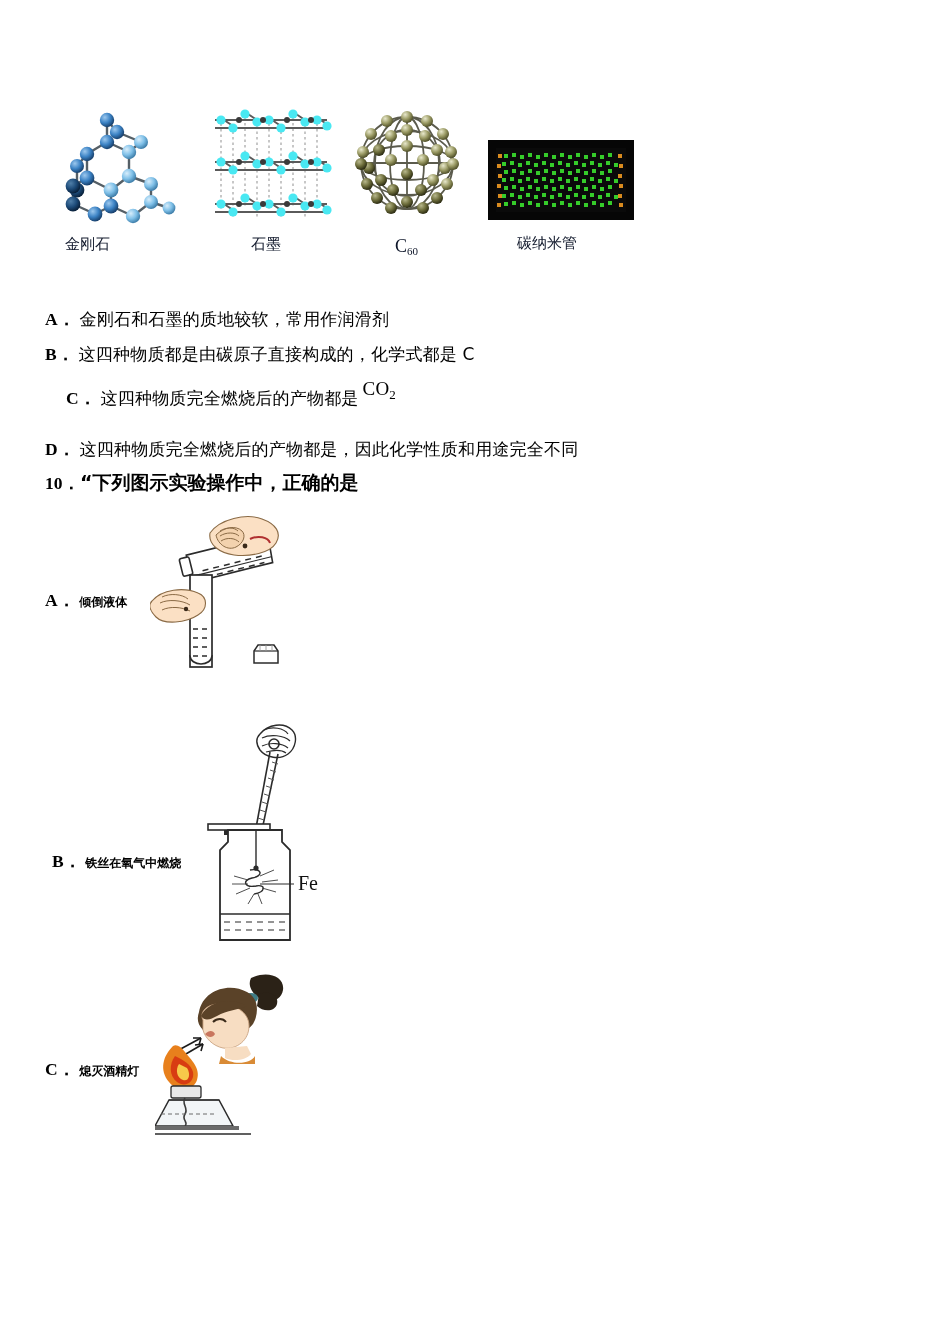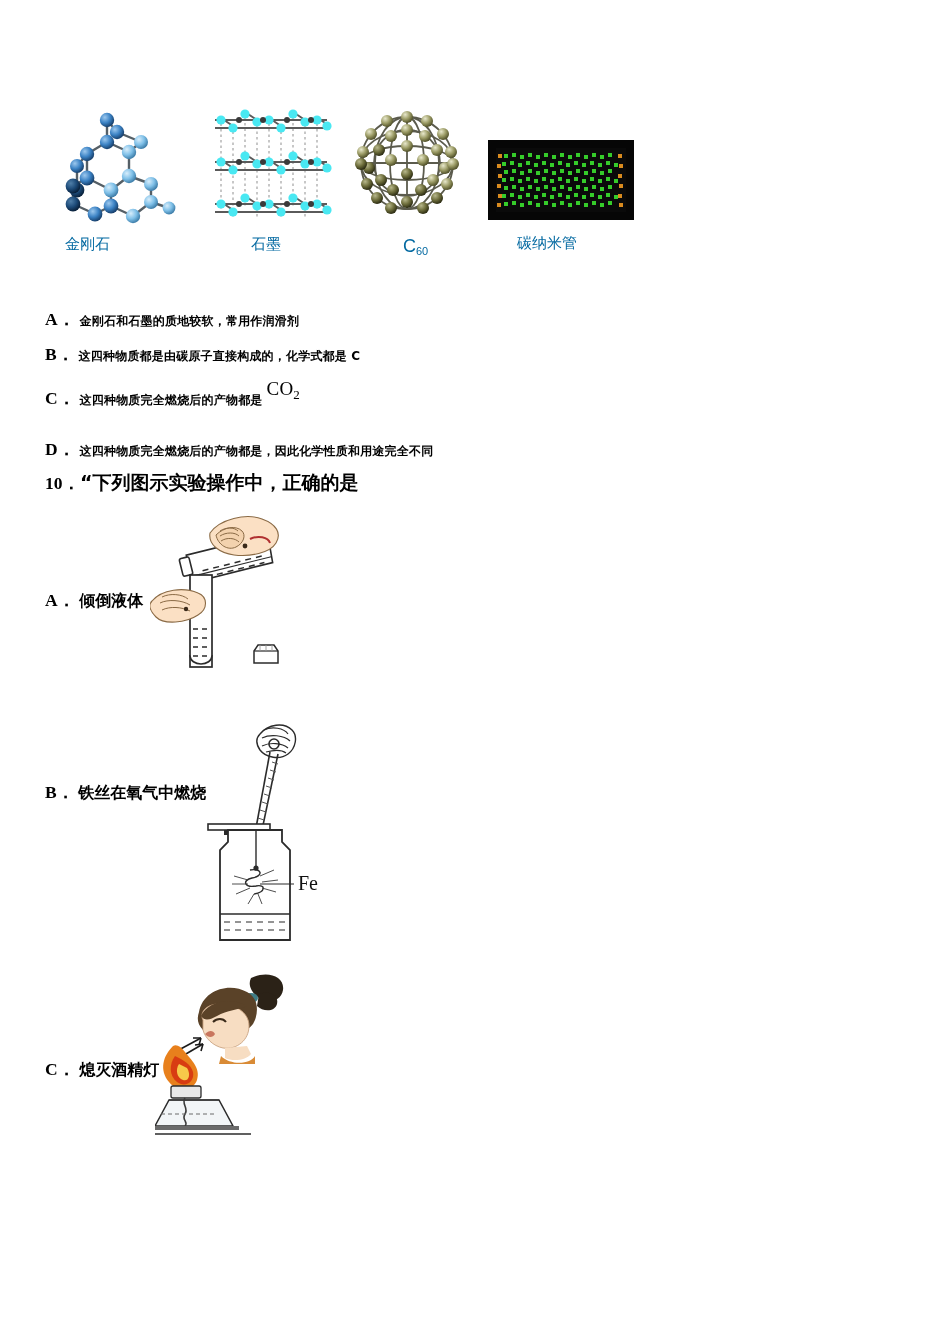--- a/index.html
+++ b/index.html
@@ -32,28 +32,27 @@
     height: 180px;
   }
   .fig-cell {
     position: absolute;
     top: 0;
   }
   .fig-caption {
     position: absolute;
     font-family: "DejaVu Sans", "Liberation Sans", sans-serif;
     font-size: 15px;
-    color: #0369a1;
+    color: #0f172a;
     white-space: nowrap;
     text-align: center;
   }
   .fig-caption.serif {
-    font-family: Liberation Sans, sans-serif;
+    font-family: Liberation Serif, serif;
     font-size: 18px;
-    margin-left: 8px;
   }
   .fig-caption .sub {
     font-size: 11px;
     vertical-align: -3px;
   }
 
   
   .opt {
     position: absolute;
     left: 45px;
@@ -62,22 +61,22 @@
     white-space: nowrap;
     letter-spacing: 0.2px;
   }
   .opt .letter {
     font-family: "Liberation Serif", "DejaVu Serif", serif;
     font-weight: bold;
     margin-right: 4px;
   }
   .opt .cn {
     font-family: "DejaVu Sans", "Liberation Sans", sans-serif;
-    font-weight: bold;
-    font-size: 12px;
+    font-weight: normal;
+    font-size: 17px;
   }
   .formula-raised {
     font-family: "Liberation Serif", "DejaVu Serif", serif;
     font-weight: normal;
     font-size: 19px;
     position: relative;
     top: -9px;
     left: 4px;
   }
   .formula-raised .sub {
@@ -107,21 +106,21 @@
     font-size: 17.5px;
     font-weight: bold;
     white-space: nowrap;
   }
   .choice-label .letter {
     font-family: "Liberation Serif", "DejaVu Serif", serif;
     margin-right: 4px;
   }
   .choice-label .cn {
     font-family: Liberation Mono, monospace;
-    font-size: 16px;
+    font-size: 12px;
   }
 
   .exp-fig {
     position: absolute;
   }
   svg { display: block; }
 </style>
 </head>
 <body>
 
@@ -448,21 +447,21 @@
   </div>
 
   <div class="opt" style="top:307px;">
     <span class="letter">A．</span><span class="cn">金刚石和石墨的质地较软，常用作润滑剂</span>
   </div>
 
   <div class="opt" style="top:342px;">
     <span class="letter">B．</span><span class="cn">这四种物质都是由碳原子直接构成的，化学式都是 C</span>
   </div>
 
-  <div class="opt" style="top:386px;">
+  <div class="opt" style="top:386px;margin-left:21px;">
     <span class="letter">C．</span><span class="cn">这四种物质完全燃烧后的产物都是</span><span class="formula-raised"><span>CO</span><span class="sub">2</span></span>
   </div>
 
   <div class="opt" style="top:437px;">
     <span class="letter">D．</span><span class="cn">这四种物质完全燃烧后的产物都是，因此化学性质和用途完全不同</span>
   </div>
 
   <div class="qline">
     <span class="num">10．</span><span class="cn">“下列图示实验操作中，正确的是</span>
   </div>
@@ -518,21 +517,21 @@
       </g>
 
       <g transform="translate(104,140)">
         <path d="M0 6 L4 0 L20 0 L24 6 L24 18 L0 18 Z" fill="#ffffff" stroke="#2b2b2b" stroke-width="1.5"></path>
         <path d="M0 6 L24 6" stroke="#2b2b2b" stroke-width="1.2"></path>
         <path d="M6 0 L6 6 M12 0 L12 6 M18 0 L18 6" stroke="#9a9a9a" stroke-width="0.9"></path>
       </g>
     </svg>
   </div>
 
-  <div class="choice-label" style="top:780px;">
+  <div class="choice-label" style="top:849px;margin-left:7px;">
     <span class="letter">B．</span><span class="cn">铁丝在氧气中燃烧</span>
   </div>
 
   <div class="exp-fig" style="left:198px; top:718px;">
     <svg width="180" height="240" viewBox="0 0 180 240">
 
       <g>
         <path d="M62 16 C70 6, 86 4, 94 12 C100 18, 98 30, 90 36 C82 42, 68 40, 62 32
                  C58 26, 58 20, 62 16 Z" fill="#ffffff" stroke="#2b2b2b" stroke-width="1.4"></path>
         <g stroke="#2b2b2b" stroke-width="1.2" fill="none">

